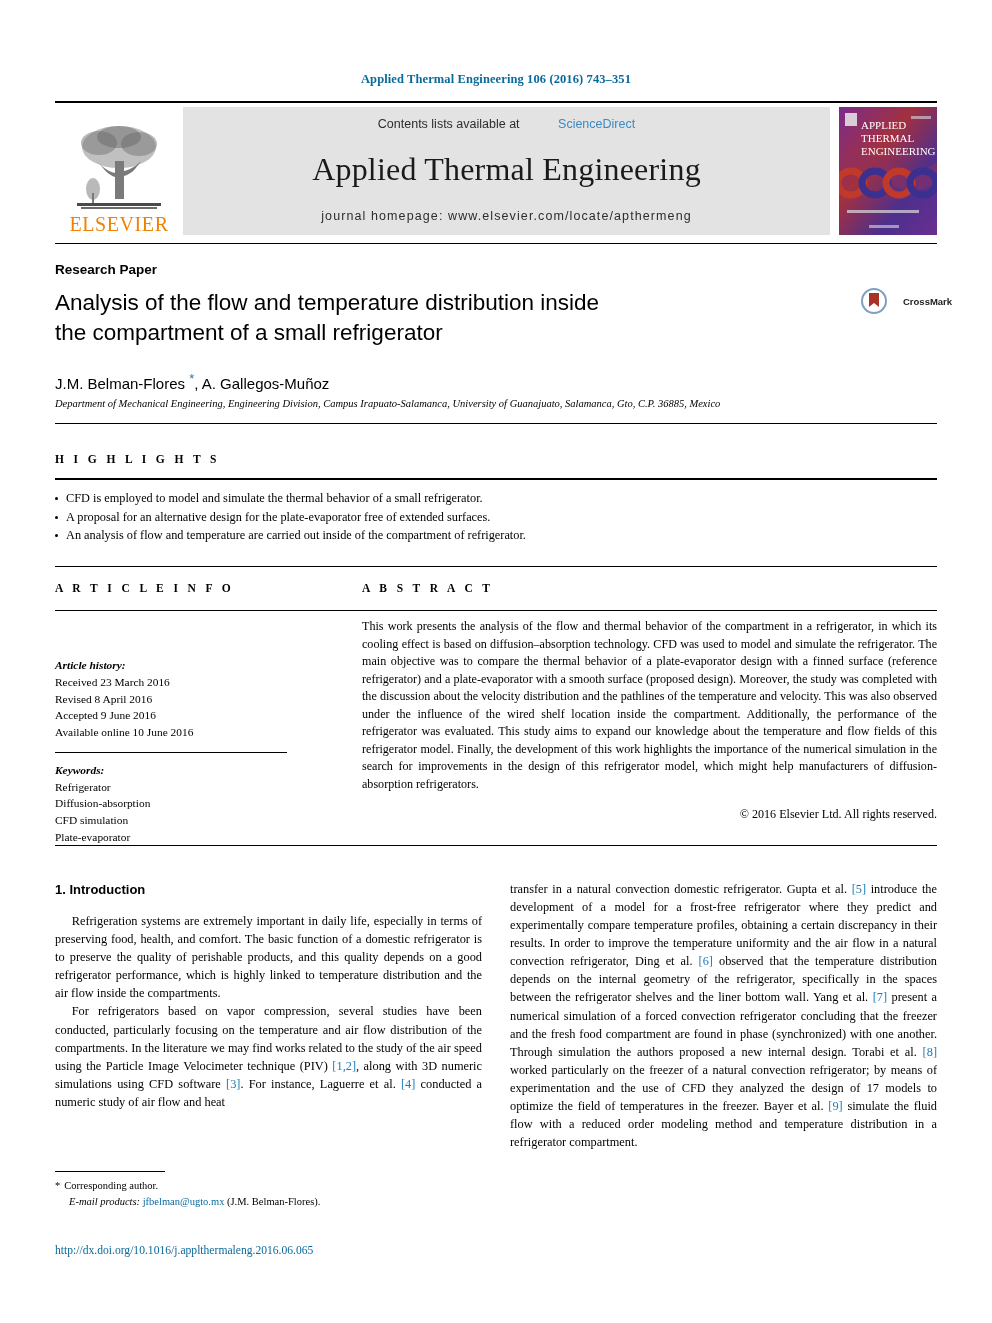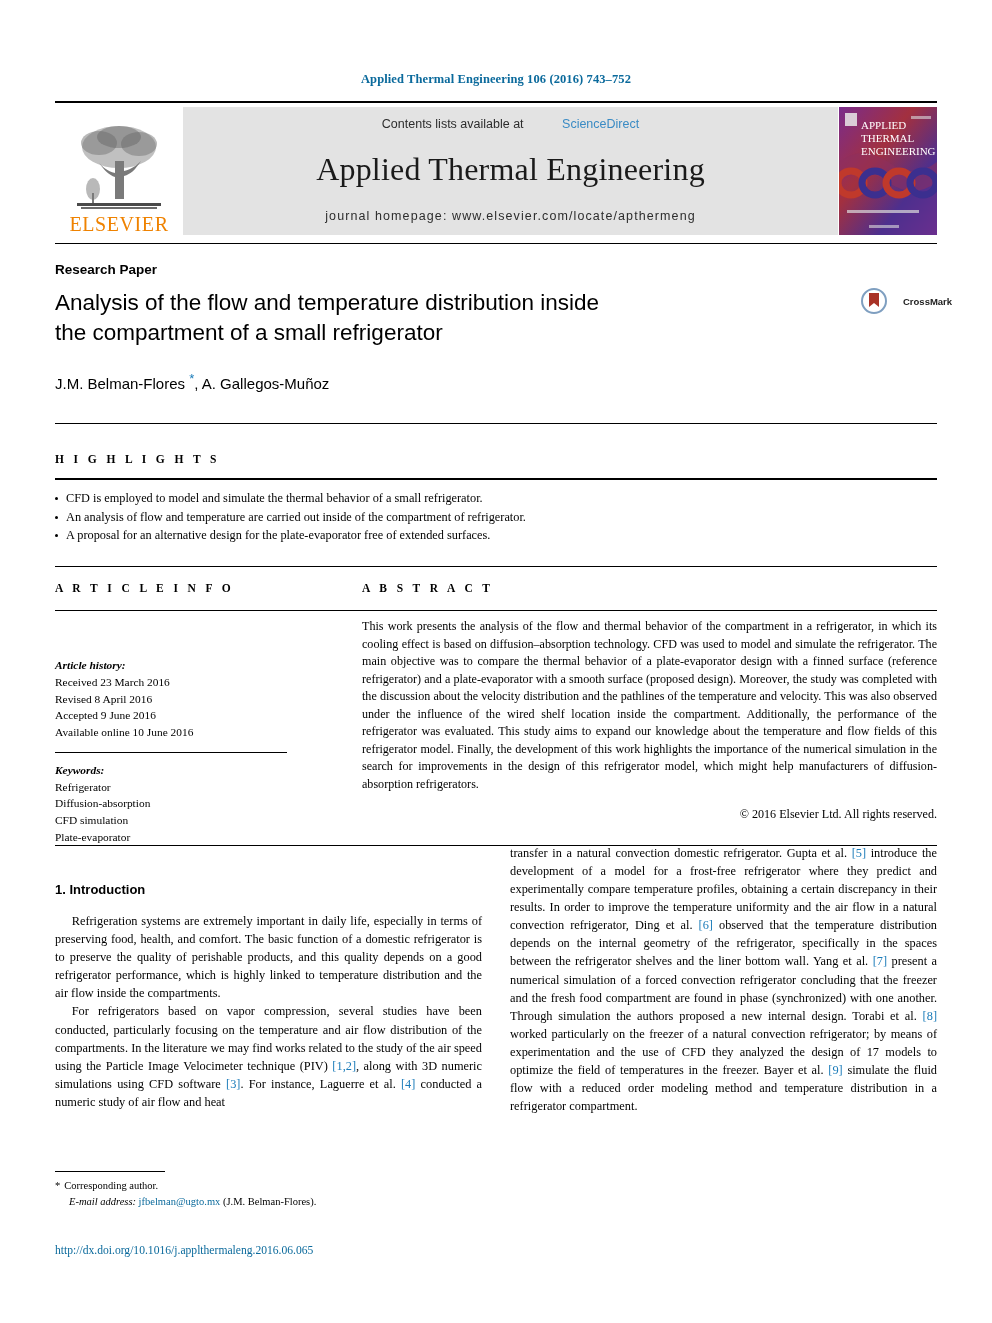--- a/index.html
+++ b/index.html
@@ -99,20 +99,21 @@
     font-family: "Liberation Sans", sans-serif;
     font-size: 12.5px;
     color: #2d2d2d;
     letter-spacing: 1.1px;
   }
   .cover-thumb {
     width: 98px;
     flex: 0 0 98px;
     margin-left: 1px;
     position: relative;
+    padding-left: 8px;
   }
 
   
   .article-type {
     position: absolute;
     left: 55px;
     top: 262px;
     font-family: "Liberation Sans", sans-serif;
     font-weight: bold;
     font-size: 13.5px;
@@ -248,21 +249,21 @@
   .col {
     position: absolute;
     top: 880px;
     width: 427px;
     font-family: "Liberation Serif", serif;
     font-size: 12.35px;
     line-height: 1.465;
     text-align: justify;
   }
   .col.left  { left: 55px; }
-  .col.right { left: 510px; top: 844px; }
+  .col.right { left: 510px; top: 880px; }
   .col p { margin: 0; text-indent: 1.35em; }
   .col p.first { text-indent: 1.35em; }
   .ref { color: #1a7bb9; }
 
   
   .footnote-rule {
     position: absolute;
     left: 55px;
     top: 1171px;
     width: 110px;
@@ -292,21 +293,21 @@
     line-height: 1.42;
   }
   .footer .doi { color: #0b6a9c; }
   .footer .issn { font-weight: normal; }
 </style>
 </head>
 <body>
 
 <div class="page">
 
-  <div class="running-head">Applied Thermal Engineering 106 (2016) 743–752</div>
+  <div class="running-head">Applied Thermal Engineering 106 (2016) 743–351</div>
 
   <div class="masthead">
     <div class="masthead-inner">
 
       <div class="elsevier-logo">
         <svg class="tree-svg" width="96" height="92" viewBox="0 0 96 92">
           <g fill="#6f6f6f">
             <ellipse cx="48" cy="26" rx="37" ry="21" fill="#8c8c8c" opacity=".55"></ellipse>
             <ellipse cx="28" cy="22" rx="18" ry="12" fill="#747474" opacity=".5"></ellipse>
             <ellipse cx="68" cy="23" rx="18" ry="12" fill="#747474" opacity=".5"></ellipse>
@@ -376,29 +377,30 @@
       <circle cx="13" cy="13" r="12" fill="#ffffff" stroke="#7f9fc0" stroke-width="2"></circle>
       <path d="M8 5 h10 v14 l-5 -4 l-5 4 Z" fill="#a93226"></path>
     </svg>
     <span class="crossmark-label">CrossMark</span>
   </div>
 
   <div class="authors">
     <span>J.M. Belman-Flores </span><span class="star">*</span><span>, A. Gallegos-Muñoz</span>
   </div>
 
+  <div class="affiliation">Department of Mechanical Engineering, Engineering Division, Campus Irapuato-Salamanca, University of Guanajuato, Salamanca, Gto, C.P. 36885, Mexico</div>
 
   <div class="rule" style="top:423px;"></div>
 
   <div class="sec-label highlights-label">H I G H L I G H T S</div>
   <div class="rule thick" style="top:478px;"></div>
   <ul class="highlights-list">
     <li>CFD is employed to model and simulate the thermal behavior of a small refrigerator.</li>
+    <li>A proposal for an alternative design for the plate-evaporator free of extended surfaces.</li>
     <li>An analysis of flow and temperature are carried out inside of the compartment of refrigerator.</li>
-    <li>A proposal for an alternative design for the plate-evaporator free of extended surfaces.</li>
   </ul>
   <div class="rule" style="top:566px;"></div>
 
   <div class="sec-label info-label">A R T I C L E    I N F O</div>
   <div class="sec-label abstract-label">A B S T R A C T</div>
 
   <div class="rule" style="top:610px;"></div>
 
   <div class="info-col">
     <div class="info-block-title">Article history:</div>
@@ -430,21 +432,21 @@
   <div class="col right">
     <p style="text-indent:0;"><span>transfer in a natural convection domestic refrigerator. Gupta et al. </span><span class="ref">[5]</span><span> introduce the development of a model for a frost-free refrigerator where they predict and experimentally compare temperature profiles, obtaining a certain discrepancy in their results. In order to improve the temperature uniformity and the air flow in a natural convection refrigerator, Ding et al. </span><span class="ref">[6]</span><span> observed that the temperature distribution depends on the internal geometry of the refrigerator, specifically in the spaces between the refrigerator shelves and the liner bottom wall. Yang et al. </span><span class="ref">[7]</span><span> present a numerical simulation of a forced convection refrigerator concluding that the freezer and the fresh food compartment are found in phase (synchronized) with one another. Through simulation the authors proposed a new internal design. Torabi et al. </span><span class="ref">[8]</span><span> worked particularly on the freezer of a natural convection refrigerator; by means of experimentation and the use of CFD they analyzed the design of 17 models to optimize the field of temperatures in the freezer. Bayer et al. </span><span class="ref">[9]</span><span> simulate the fluid flow with a reduced order modeling method and temperature distribution in a refrigerator compartment.</span></p>
   </div>
 
   <div class="footnote-rule"></div>
   <div class="footnote">
     <div>
       <span class="star-mark">*</span><span>Corresponding author.</span>
     </div>
     <div class="ind">
-      <em>E-mail address:</em>
+      <em>E-mail products:</em>
       <span class="link">jfbelman@ugto.mx</span>
       <span>(J.M. Belman-Flores).</span>
     </div>
   </div>
 
   <div class="footer">
     <div class="doi">http://dx.doi.org/10.1016/j.applthermaleng.2016.06.065</div>
   </div>
 
 </div>

